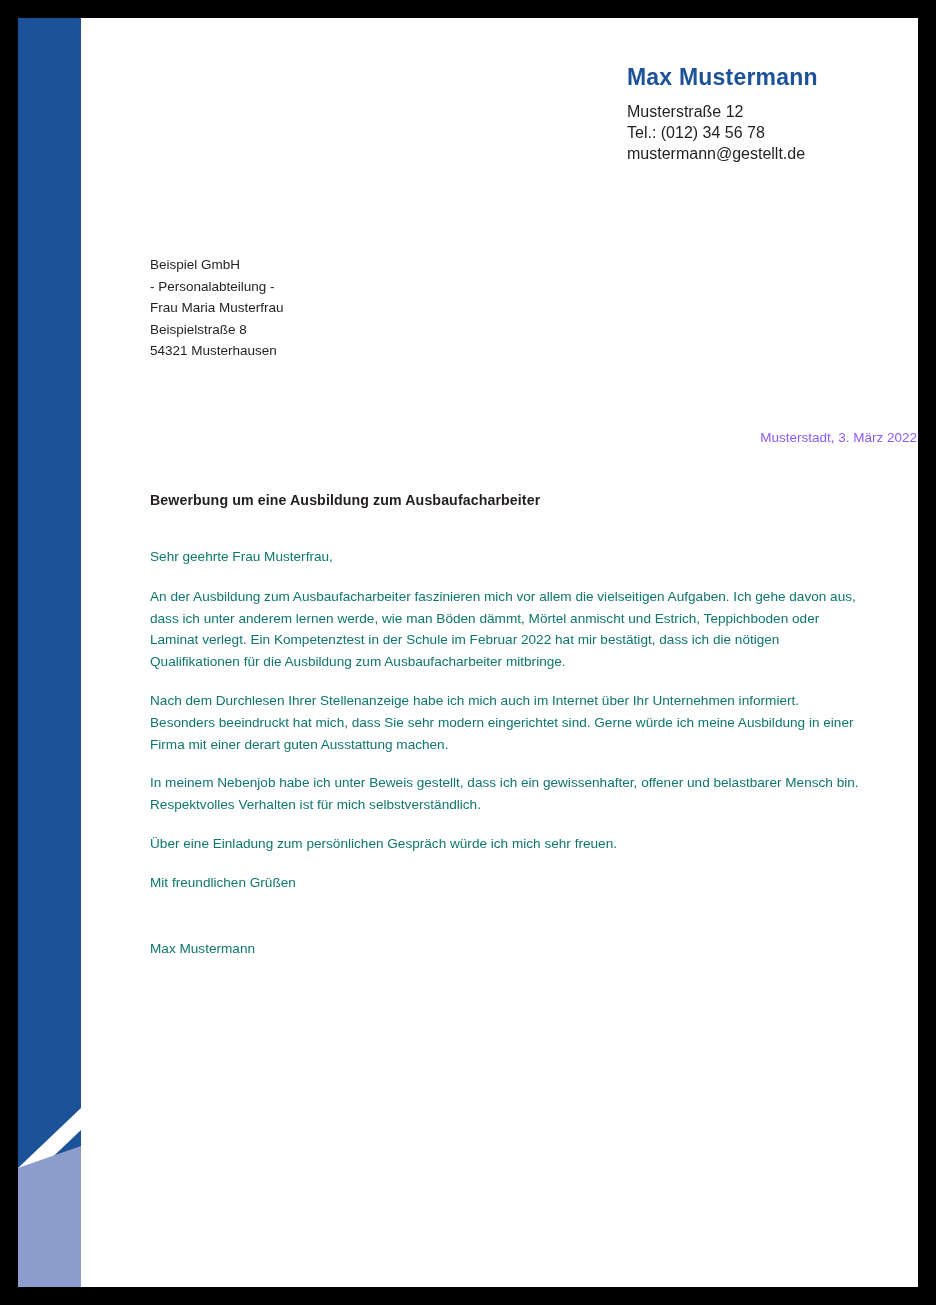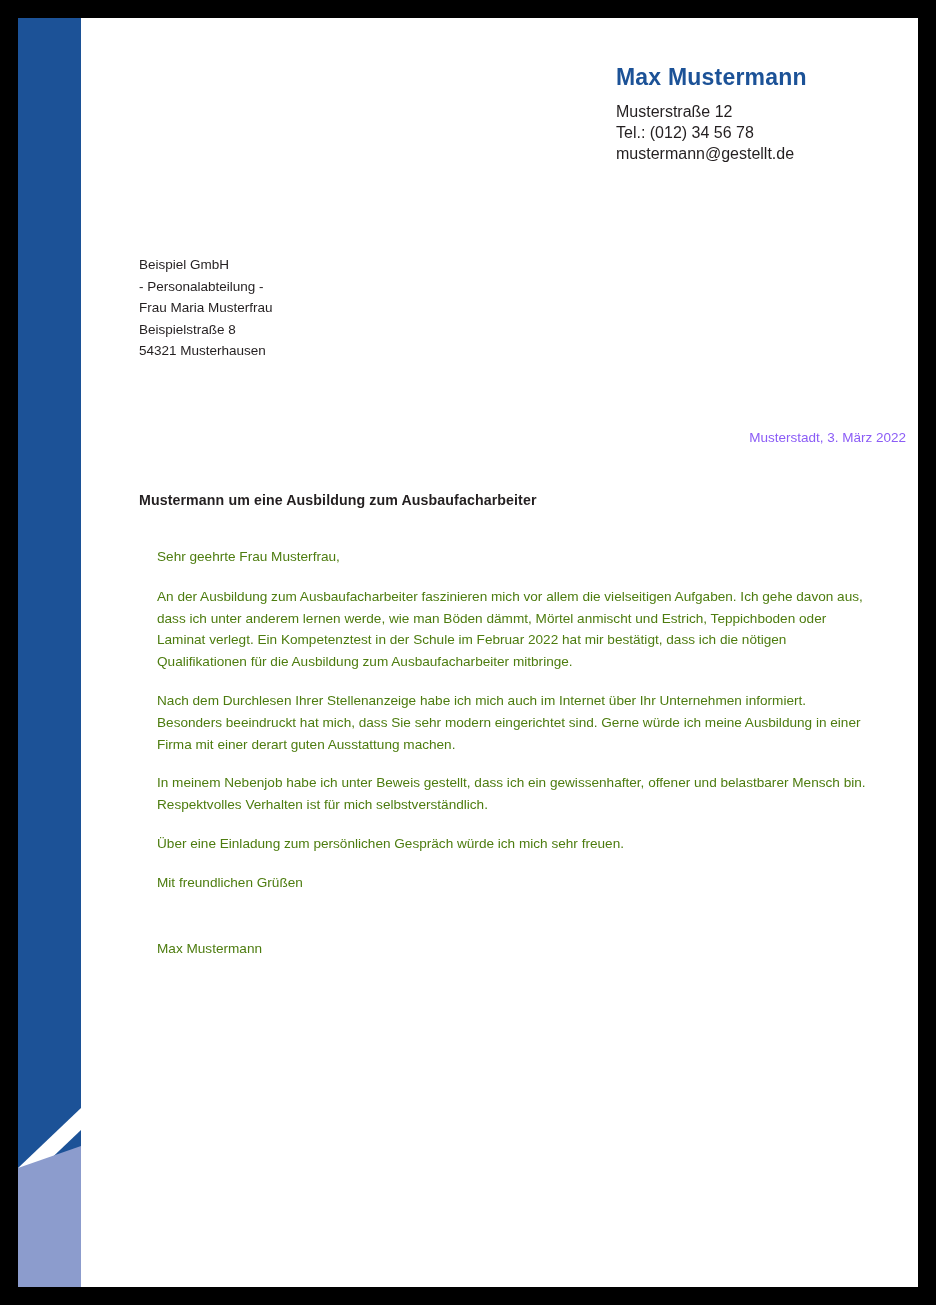--- a/index.html
+++ b/index.html
@@ -46,21 +46,21 @@
     left: 0;
     top: 1128px;
     width: 63px;
     height: 141px;
     background: #8c9ccd;
     clip-path: polygon(0 22px, 63px 0, 63px 141px, 0 141px);
   }
 
   .content {
     position: absolute;
-    left: 63px;
+    left: 74px;
     top: 0;
     width: 837px;
     height: 1269px;
   }
 
   
   .sender {
     position: absolute;
     right: 42px;
     top: 46px;
@@ -109,24 +109,23 @@
     font-weight: bold;
     letter-spacing: 0.1px;
   }
 
   
   .body {
     position: absolute;
     left: 58px;
     top: 528px;
     width: 710px;
-    color: #4d7c0f;
+    color: #0f766e;
     font-size: 13.6px;
     line-height: 21.8px;
-    margin-left: 18px;
   }
   .body p {
     margin: 0 0 17px 0;
   }
   .body p.salutation { margin-bottom: 18px; }
   .body p.closing { margin-bottom: 44px; }
   .body p.signature { margin-bottom: 0; }
 </style>
 </head>
 <body>
@@ -149,21 +148,21 @@
     <div class="recipient">
       <div>Beispiel GmbH</div>
       <div>- Personalabteilung -</div>
       <div>Frau Maria Musterfrau</div>
       <div>Beispielstraße 8</div>
       <div>54321 Musterhausen</div>
     </div>
 
     <div class="placedate">Musterstadt, 3. März 2022</div>
 
-    <div class="subject">Mustermann um eine Ausbildung zum Ausbaufacharbeiter</div>
+    <div class="subject">Bewerbung um eine Ausbildung zum Ausbaufacharbeiter</div>
 
     <div class="body">
       <p class="salutation">Sehr geehrte Frau Musterfrau,</p>
       <p>An der Ausbildung zum Ausbaufacharbeiter faszinieren mich vor allem die vielseitigen Aufgaben. Ich gehe davon aus, dass ich unter anderem lernen werde, wie man Böden dämmt, Mörtel anmischt und Estrich, Teppichboden oder Laminat verlegt. Ein Kompetenztest in der Schule im Februar 2022 hat mir bestätigt, dass ich die nötigen Qualifikationen für die Ausbildung zum Ausbaufacharbeiter mitbringe.</p>
       <p>Nach dem Durchlesen Ihrer Stellenanzeige habe ich mich auch im Internet über Ihr Unternehmen informiert. Besonders beeindruckt hat mich, dass Sie sehr modern eingerichtet sind. Gerne würde ich meine Ausbildung in einer Firma mit einer derart guten Ausstattung machen.</p>
       <p>In meinem Nebenjob habe ich unter Beweis gestellt, dass ich ein gewissenhafter, offener und belastbarer Mensch bin. Respektvolles Verhalten ist für mich selbstverständlich.</p>
       <p>Über eine Einladung zum persönlichen Gespräch würde ich mich sehr freuen.</p>
       <p class="closing">Mit freundlichen Grüßen</p>
       <p class="signature">Max Mustermann</p>
     </div>

